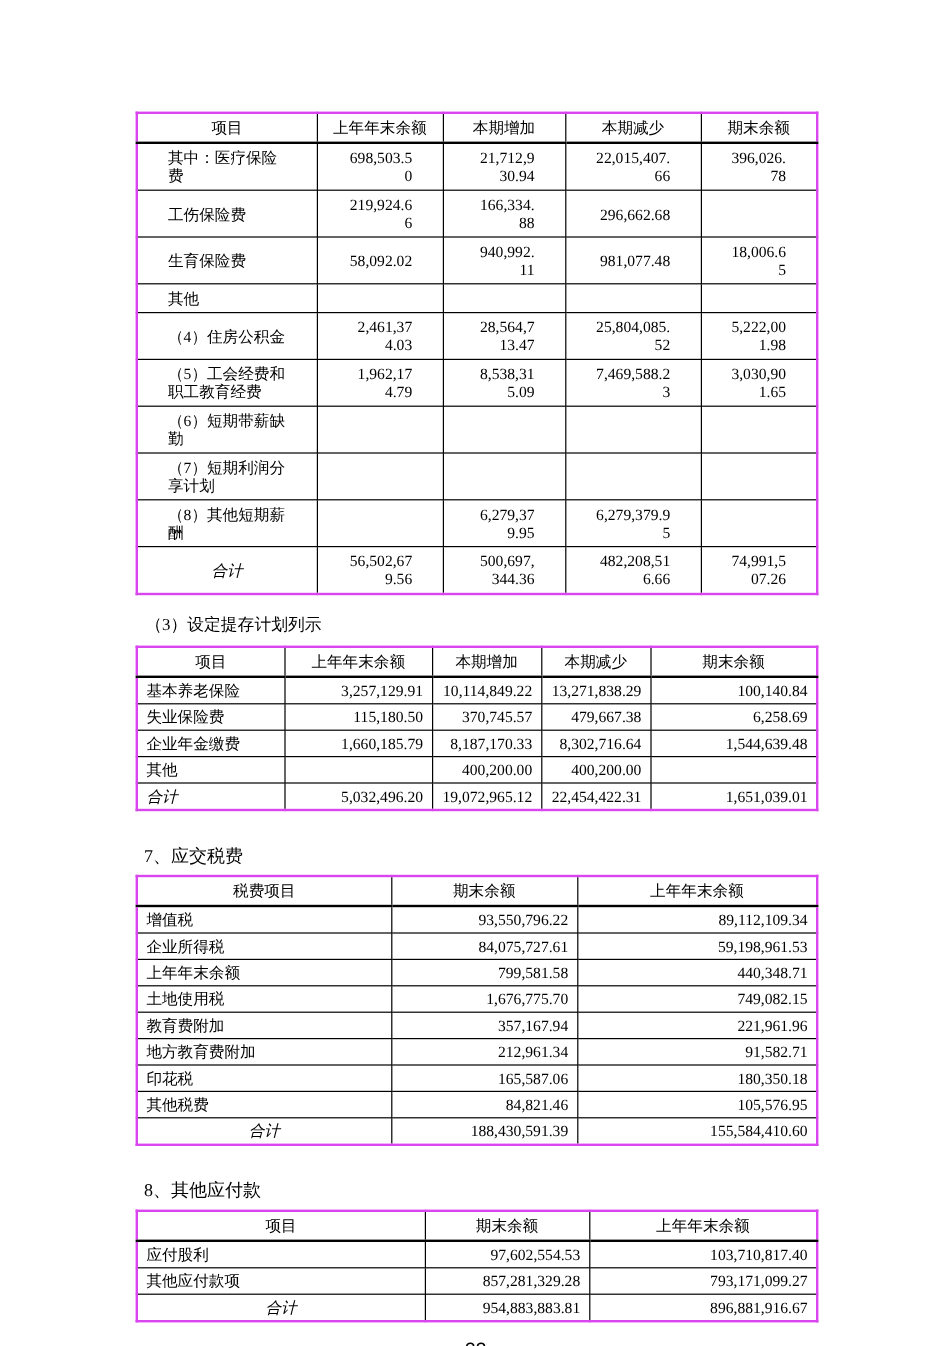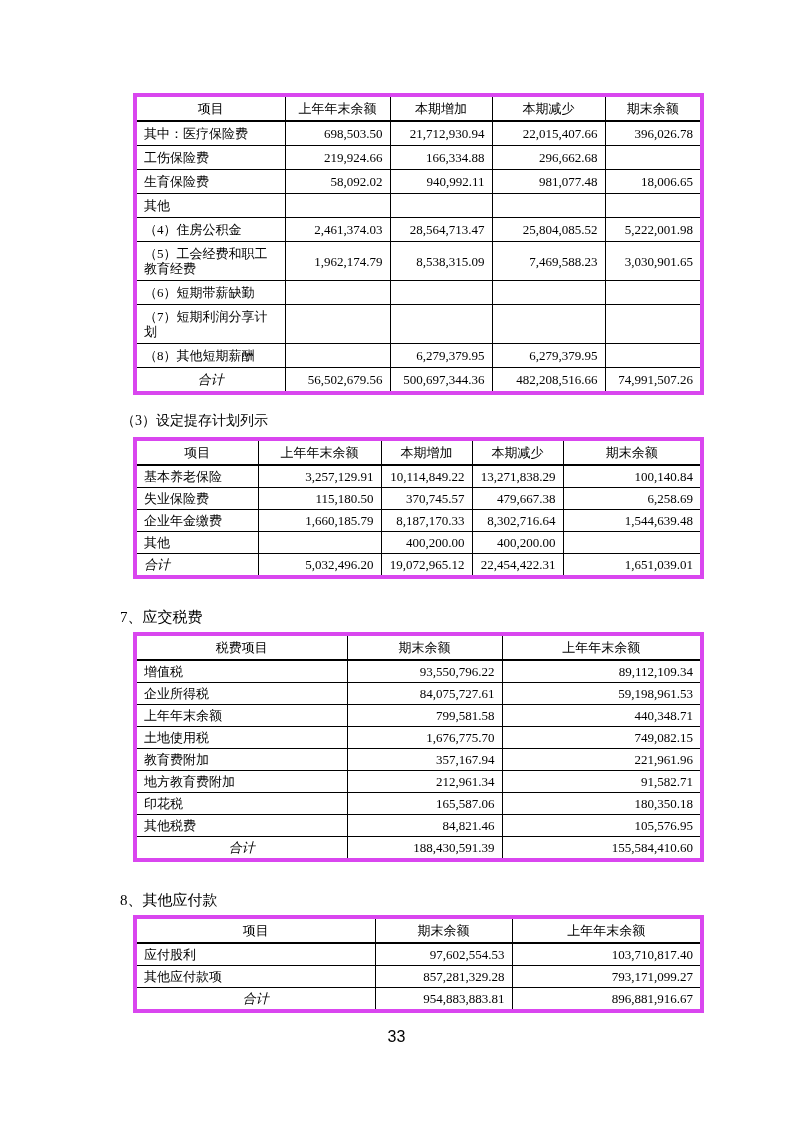--- a/index.html
+++ b/index.html
@@ -13,39 +13,38 @@
   }
   .content {
     position:absolute;
     left:113px; top:93px;
     width:567px;
   }
   table {
     border-collapse:collapse;
     table-layout:fixed;
     width:567px;
-    border:4px solid #d946ef;
-    margin-left:20px;
+    border:2px solid #d946ef;
   }
   th, td {
     border:1px solid #000;
     font-size:13px;
     line-height:15px;
     vertical-align:middle;
     overflow:hidden;
     word-break:break-all;
   }
   thead th {
     border-bottom:2px solid #000;
     font-weight:normal;
     text-align:center;
     padding:4px 2px;
   }
   
-  table.t-tall td { padding:4px 7px; }
+  table.t-tall td { padding:4px 25px; }
   table.t-compact td { padding:3px 7px; }
   td.lbl { text-align:left; }
   td.num { text-align:right; }
   tr.total td.lbl { text-align:center;font-style:italic; }
   table.left-total tr.total td.lbl { text-align:left; }
 
   .sub-heading {
     font-size:14px;
     line-height:18px;
     margin:17px 0 7px 0;

